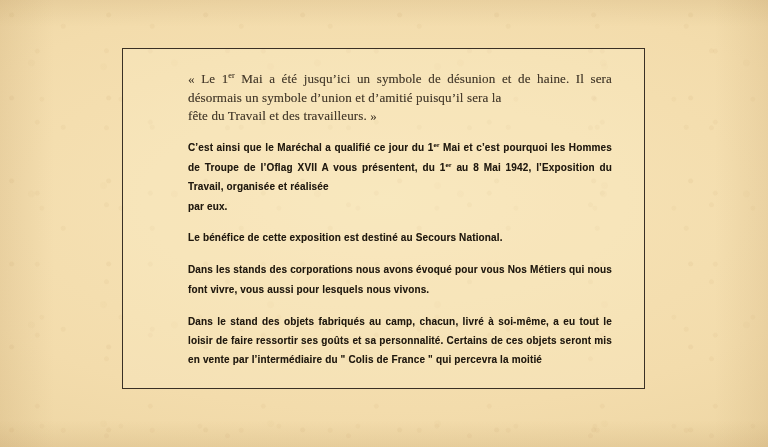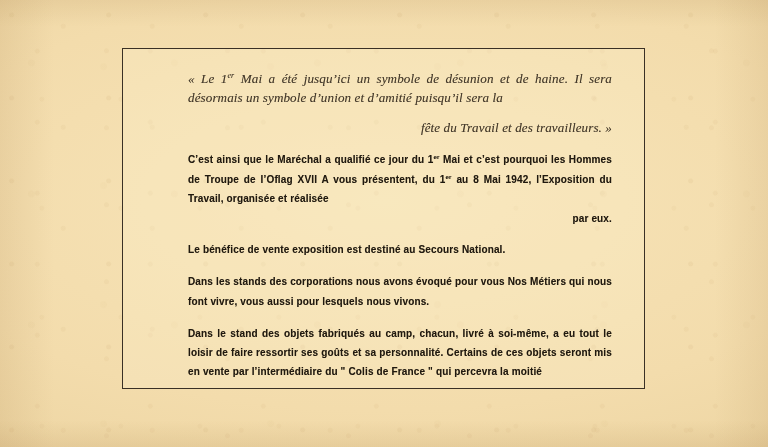--- a/index.html
+++ b/index.html
@@ -75,49 +75,47 @@
 
   p {
     margin: 0;
     text-align: justify;
     text-justify: inter-word;
   }
 
   
   .epigraph {
     font-family: "Liberation Serif", serif;
-    font-style: italic;
     font-size: 13.1px;
     line-height: 18.6px;
     color: #453a2b;
     letter-spacing: .1px;
     text-align: justify;
   }
   .epigraph .lastline {
     display: block;
-    text-align: right;
+    text-align: left;
     text-indent: 0;
-    margin-top: 12px;
   }
 
   
   .body {
     font-family: "Liberation Sans", sans-serif;
     font-weight: bold;
     font-size: 10px;
     line-height: 19.4px;
     letter-spacing: .15px;
     color: #20190f;
     margin-top: 12.5px;
   }
 
   
   .body .lastline {
     display: block;
-    text-align: right;
+    text-align: left;
   }
 
   sup {
     font-size: .62em;
     vertical-align: super;
     line-height: 0;
   }
 
   
   #textblock { text-shadow: 0 0 .35px rgba(40,32,20,.38); }
@@ -132,21 +130,21 @@
   <div id="textblock">
 
     <p class="epigraph"><span>« Le 1</span><sup>er</sup><span> Mai a été jusqu’ici un symbole de désunion et de haine. Il sera désormais un symbole d’union et d’amitié puisqu’il sera la</span>
       <span class="lastline">fête du Travail et des travailleurs. »</span>
     </p>
 
     <p class="body"><span>C’est ainsi que le Maréchal a qualifié ce jour du 1</span><sup>er</sup><span> Mai et c’est pourquoi les Hommes de Troupe de l’Oflag XVII A vous présentent, du 1</span><sup>er</sup><span> au 8 Mai 1942, l’Exposition du Travail, organisée et réalisée</span>
       <span class="lastline">par eux.</span>
     </p>
 
-    <p class="body">Le bénéfice de vente exposition est destiné au Secours National.</p>
+    <p class="body">Le bénéfice de cette exposition est destiné au Secours National.</p>
 
     <p class="body">Dans les stands des corporations nous avons évoqué pour vous Nos Métiers qui nous font vivre, vous aussi pour lesquels nous vivons.</p>
 
     <p class="body"><span>Dans le stand des objets fabriqués au camp, chacun, livré à soi-même, a eu tout le loisir de faire ressortir ses goûts et sa personnalité. Certains de ces objets seront mis en vente par l’intermédiaire du " Colis de France " qui percevra la moitié</span>
     </p>
 
   </div>
 </div>
 
 </body></html>

